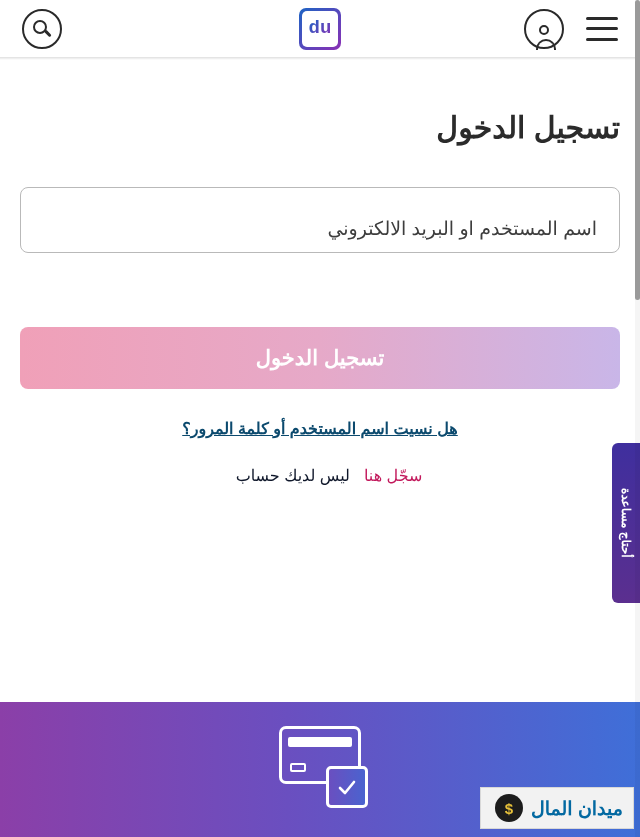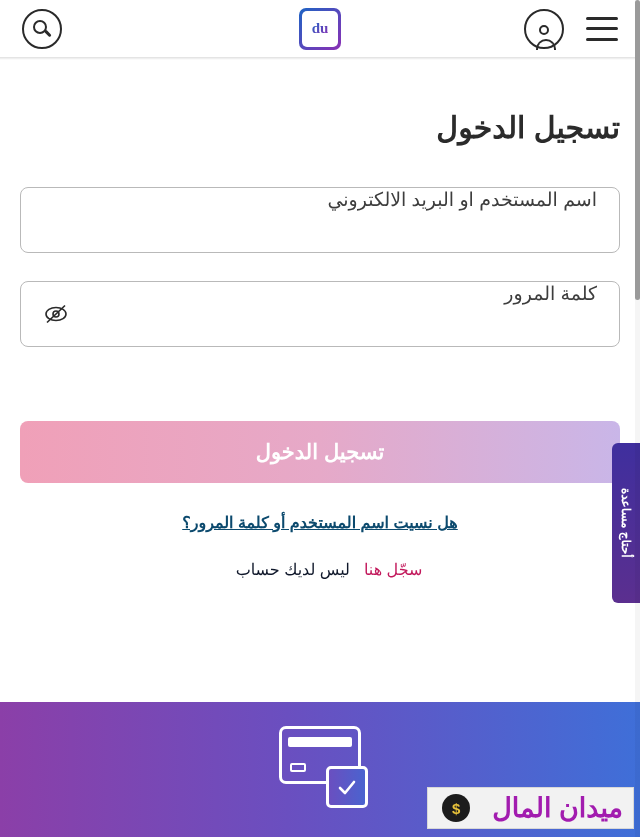--- a/index.html
+++ b/index.html
@@ -113,23 +113,23 @@
   .logo-inner {
     width: 100%;
     height: 100%;
     background: #ffffff;
     border-radius: 5px;
     display: flex;
     align-items: center;
     justify-content: center;
   }
   .logo-text {
-    font-family: Liberation Serif, serif;
-    font-weight: bold;
-    font-size: 15px;
+    font-family: Liberation Mono, monospace;
+    font-weight: bold;
+    font-size: 19px;
     background: linear-gradient(135deg, #1d64c4 0%, #8b2fb5 100%);
     -webkit-background-clip: text;
     background-clip: text;
     color: transparent;
     direction: ltr;
     line-height: 1;
   }
 
   .divider-shadow {
     height: 3px;
@@ -151,22 +151,22 @@
     margin: 10px 0 42px 0;
     letter-spacing: 0;
   }
   .field {
     position: relative;
     height: 66px;
     border: 1.5px solid #b9b9b9;
     border-radius: 8px;
     margin-bottom: 28px;
     display: flex;
-    align-items: flex-start;
-    padding: 0 22px;
+    align-items: flex-end;
+    padding: 12px 22px;
     background: #fff;
   }
   .field-label {
     font-size: 19px;
     color: #3d3d3d;
     flex: 1;
     text-align: right;
     white-space: nowrap;
     overflow: hidden;
   }
@@ -310,25 +310,24 @@
     height: 42px;
     background: #f2f2f2;
     border: 1px solid #d8d8d8;
     display: flex;
     align-items: center;
     gap: 8px;
     padding: 0 10px 0 14px;
     z-index: 20;
   }
   .watermark-text {
-    font-size: 27px;
-    font-weight: bold;
-    color: #a21caf;
+    font-size: 19px;
+    font-weight: bold;
+    color: #0369a1;
     white-space: nowrap;
-    margin-left: 14px;
   }
   .watermark-logo {
     width: 28px;
     height: 28px;
     border-radius: 50%;
     background: #1c1c1c;
     display: flex;
     align-items: center;
     justify-content: center;
     color: #e8c23a;
@@ -389,30 +388,20 @@
 <div class="divider-shadow"></div>
 
 <div class="content">
 
   <div class="page-title">تسجيل الدخول</div>
 
   <div class="field">
     <div class="field-label">اسم المستخدم او البريد الالكتروني</div>
   </div>
 
-  <div class="field">
-    <div class="field-label">كلمة المرور</div>
-    <div class="eye-off">
-      <svg width="26" height="26" viewBox="0 0 26 26" aria-hidden="true">
-        <ellipse cx="13" cy="13" rx="10" ry="6.5" fill="none" stroke="#2a2a2a" stroke-width="1.6"></ellipse>
-        <circle cx="13" cy="13" r="3" fill="none" stroke="#2a2a2a" stroke-width="1.6"></circle>
-        <line x1="4" y1="21.5" x2="22" y2="4.5" stroke="#2a2a2a" stroke-width="1.7"></line>
-      </svg>
-    </div>
-  </div>
 
   <button class="primary-btn">تسجيل الدخول</button>
 
   <a class="forgot-link">هل نسيت اسم المستخدم أو كلمة المرور؟</a>
 
   <div class="signup-row">
     <span class="signup-link">سجّل هنا</span>
     <span class="signup-text">ليس لديك حساب</span>
   </div>
 </div>

